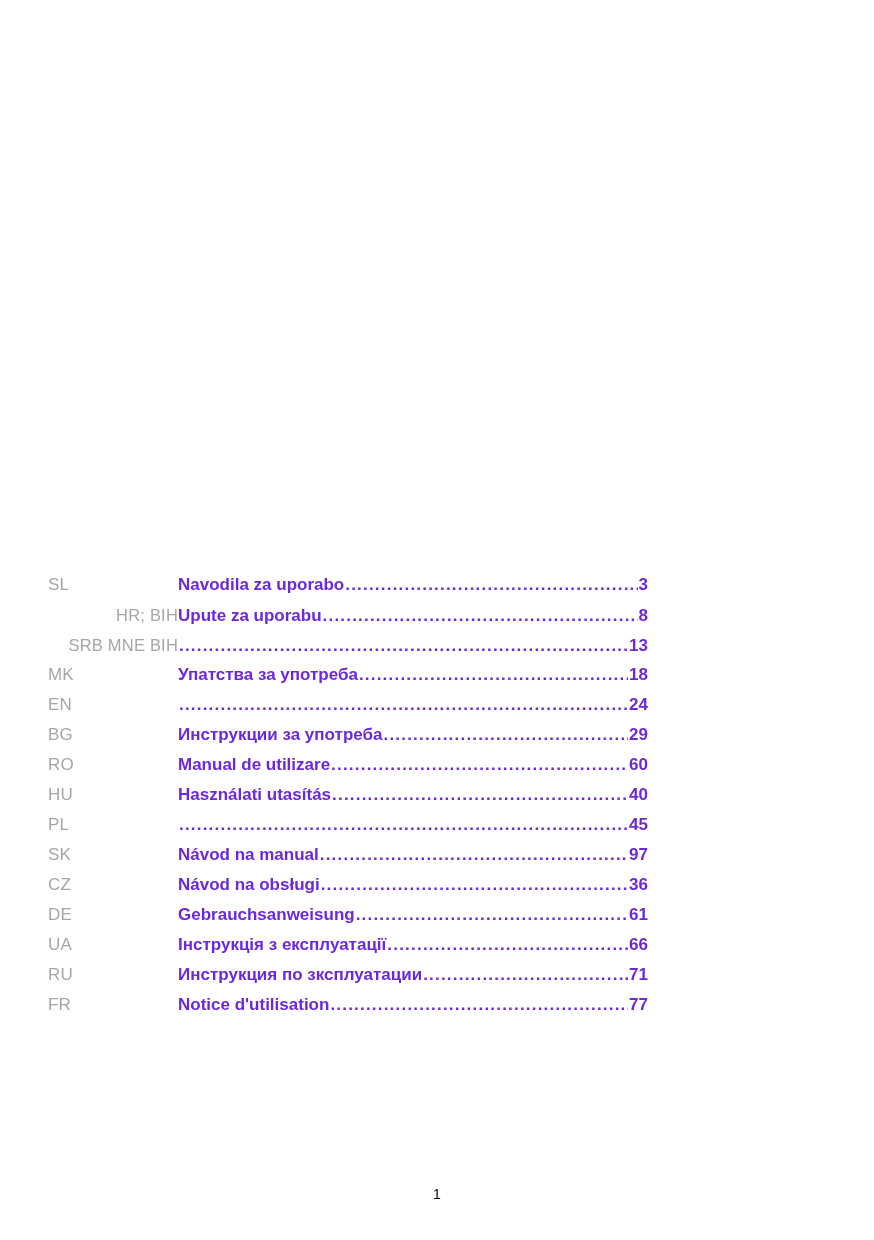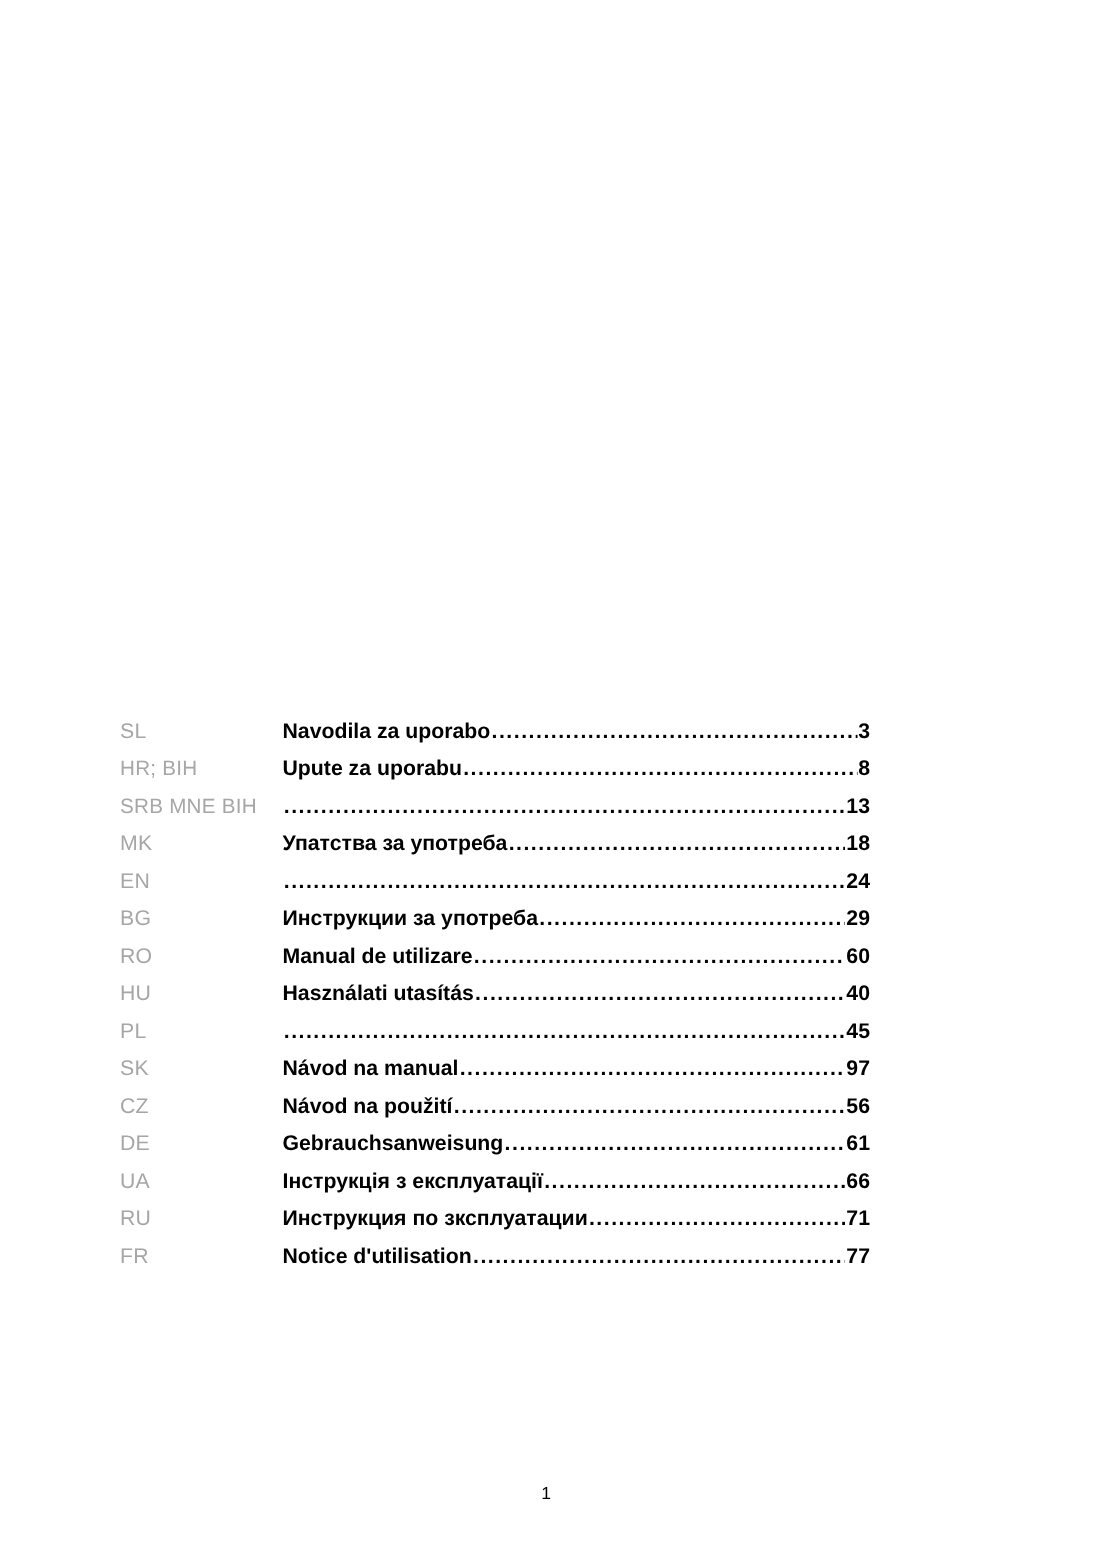--- a/index.html
+++ b/index.html
@@ -21,47 +21,47 @@
     top: 0;
     width: 874px;
     height: 1240px;
     background: #ffffff;
   }
   #toc {
     position: absolute;
     left: 48px;
     top: 570px;
     width: 600px;
-    margin-left: 48px;
   }
   .toc-row {
     display: flex;
     align-items: baseline;
     height: 30px;
     line-height: 30px;
   }
   .lang-code {
     width: 130px;
     flex: 0 0 130px;
     color: #a6a6a6;
     font-size: 17px;
     font-weight: 400;
     letter-spacing: 0.2px;
     white-space: nowrap;
   }
   .lang-code.wide {
     font-size: 16.5px;
+    text-align: right;
   }
   .entry {
     flex: 1 1 auto;
     display: flex;
     align-items: baseline;
     font-size: 17px;
     font-weight: bold;
-    color: #000000;
+    color: #6d28d9;
     white-space: nowrap;
     overflow: hidden;
   }
   .entry-title {
     flex: 0 0 auto;
   }
   .dots {
     flex: 1 1 auto;
     overflow: hidden;
     white-space: nowrap;
@@ -163,23 +163,23 @@
         <span class="lang-code">SK</span>
         <span class="entry">
           <span class="entry-title">Návod na manual</span>
           <span class="dots"> ................................................................................</span>
           <span class="page-num">97</span>
         </span>
       </div>
       <div class="toc-row">
         <span class="lang-code">CZ</span>
         <span class="entry">
-          <span class="entry-title">Návod na použití</span>
+          <span class="entry-title">Návod na obsługi</span>
           <span class="dots">................................................................................</span>
-          <span class="page-num">56</span>
+          <span class="page-num">36</span>
         </span>
       </div>
       <div class="toc-row">
         <span class="lang-code">DE</span>
         <span class="entry">
           <span class="entry-title">Gebrauchsanweisung</span>
           <span class="dots"> ................................................................................</span>
           <span class="page-num">61</span>
         </span>
       </div>

